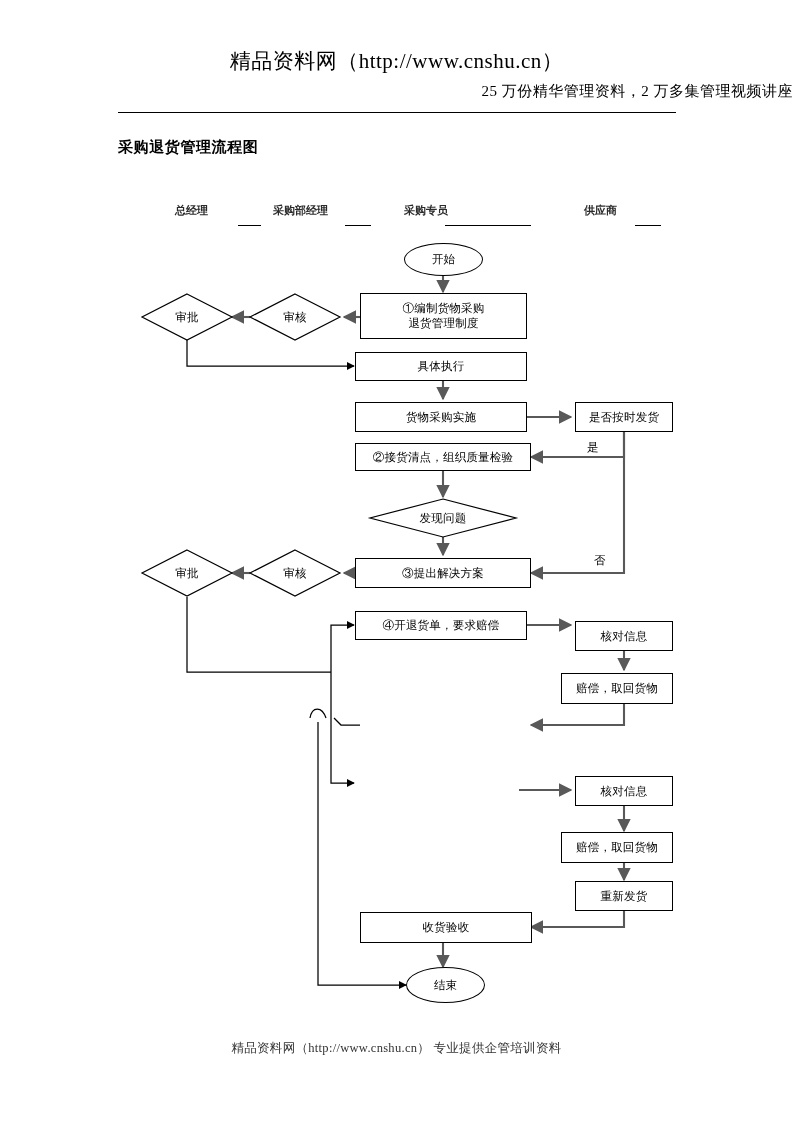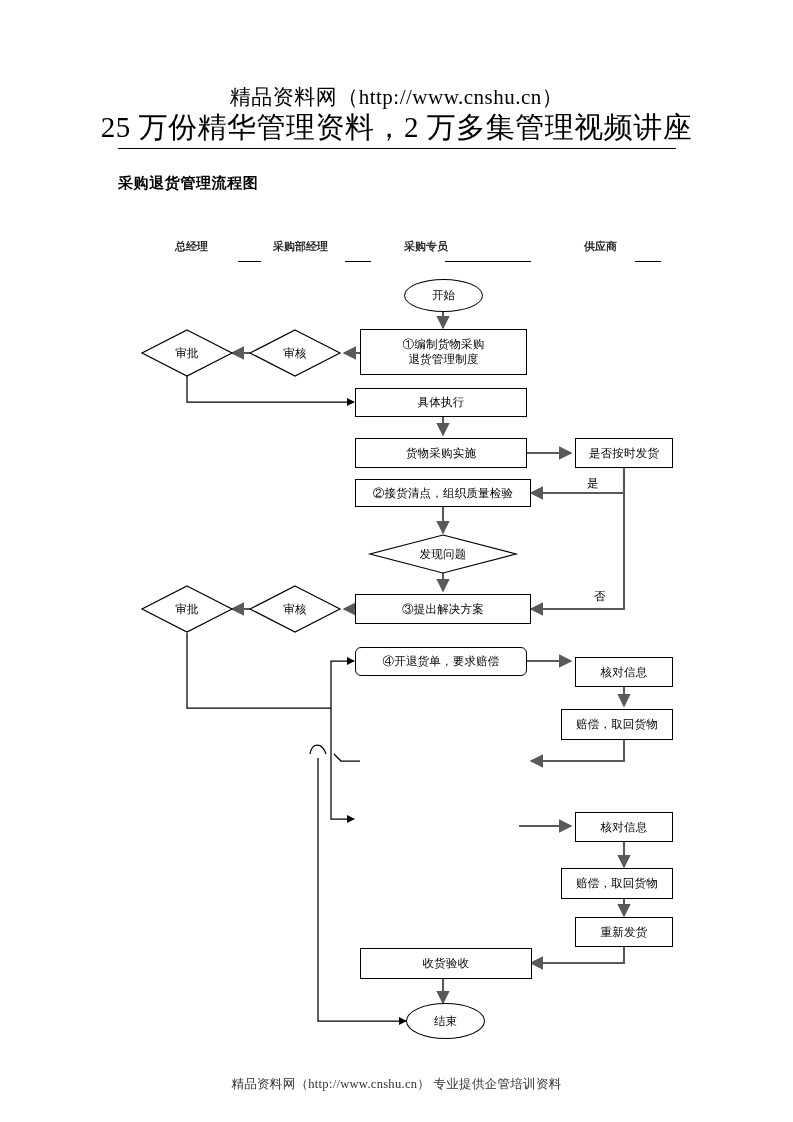--- a/index.html
+++ b/index.html
@@ -1,26 +1,26 @@
 <!DOCTYPE html>
 <html><head>
 <meta charset="utf-8">
 <style>
   html,body{margin:0;padding:0;background:#fff;}
   body{
     width:793px;height:1122px;
     font-family:"Liberation Serif","DejaVu Serif",serif;
     color:#000;position:relative;overflow:hidden;
   }
-  .page{position:absolute;inset:0;margin-top:36px;}
+  .page{position:absolute;inset:0;}
 
   
   .hdr{position:absolute;left:0;right:0;top:46px;text-align:center;}
   .hdr-l1{font-size:21px;line-height:30px;letter-spacing:.5px;}
-  .hdr-l2{font-size:29px;line-height:30px;letter-spacing:.5px;}
+  .hdr-l2{font-size:15px;line-height:30px;letter-spacing:.5px;text-align:right;}
   .hdr-rule{position:absolute;left:118px;top:112px;width:558px;height:0;border-top:1.6px solid #000;}
 
   .doc-title{
     position:absolute;left:118px;top:138px;
     font-family:Liberation Sans, sans-serif;
     font-weight:bold;font-size:15px;letter-spacing:.6px;
   }
 
   
   .footer{
@@ -190,21 +190,21 @@
     <div class="dia-txt">审核</div>
   </div>
 
   <div class="dia-wrap" style="left:141px;top:549px;width:92px;height:48px;">
     <svg width="92" height="48">
         <polygon points="46,1 91,24 46,47 1,24" fill="#fff" stroke="#000" stroke-width="1.2"></polygon>
       </svg>
     <div class="dia-txt">审批</div>
   </div>
 
-  <div class="node box" style="left:355px;top:611px;width:172px;height:29px;border-radius:6px;">④开退货单，要求赔偿</div>
+  <div class="node box" style="left:355px;top:611px;width:172px;height:29px;">④开退货单，要求赔偿</div>
 
   <div class="node box" style="left:575px;top:621px;width:98px;height:30px;">核对信息</div>
 
   <div class="node box" style="left:561px;top:673px;width:112px;height:31px;">赔偿，取回货物</div>
 
 
 
   <div class="node box" style="left:575px;top:776px;width:98px;height:30px;">核对信息</div>
 
   <div class="node box" style="left:561px;top:832px;width:112px;height:31px;">赔偿，取回货物</div>

